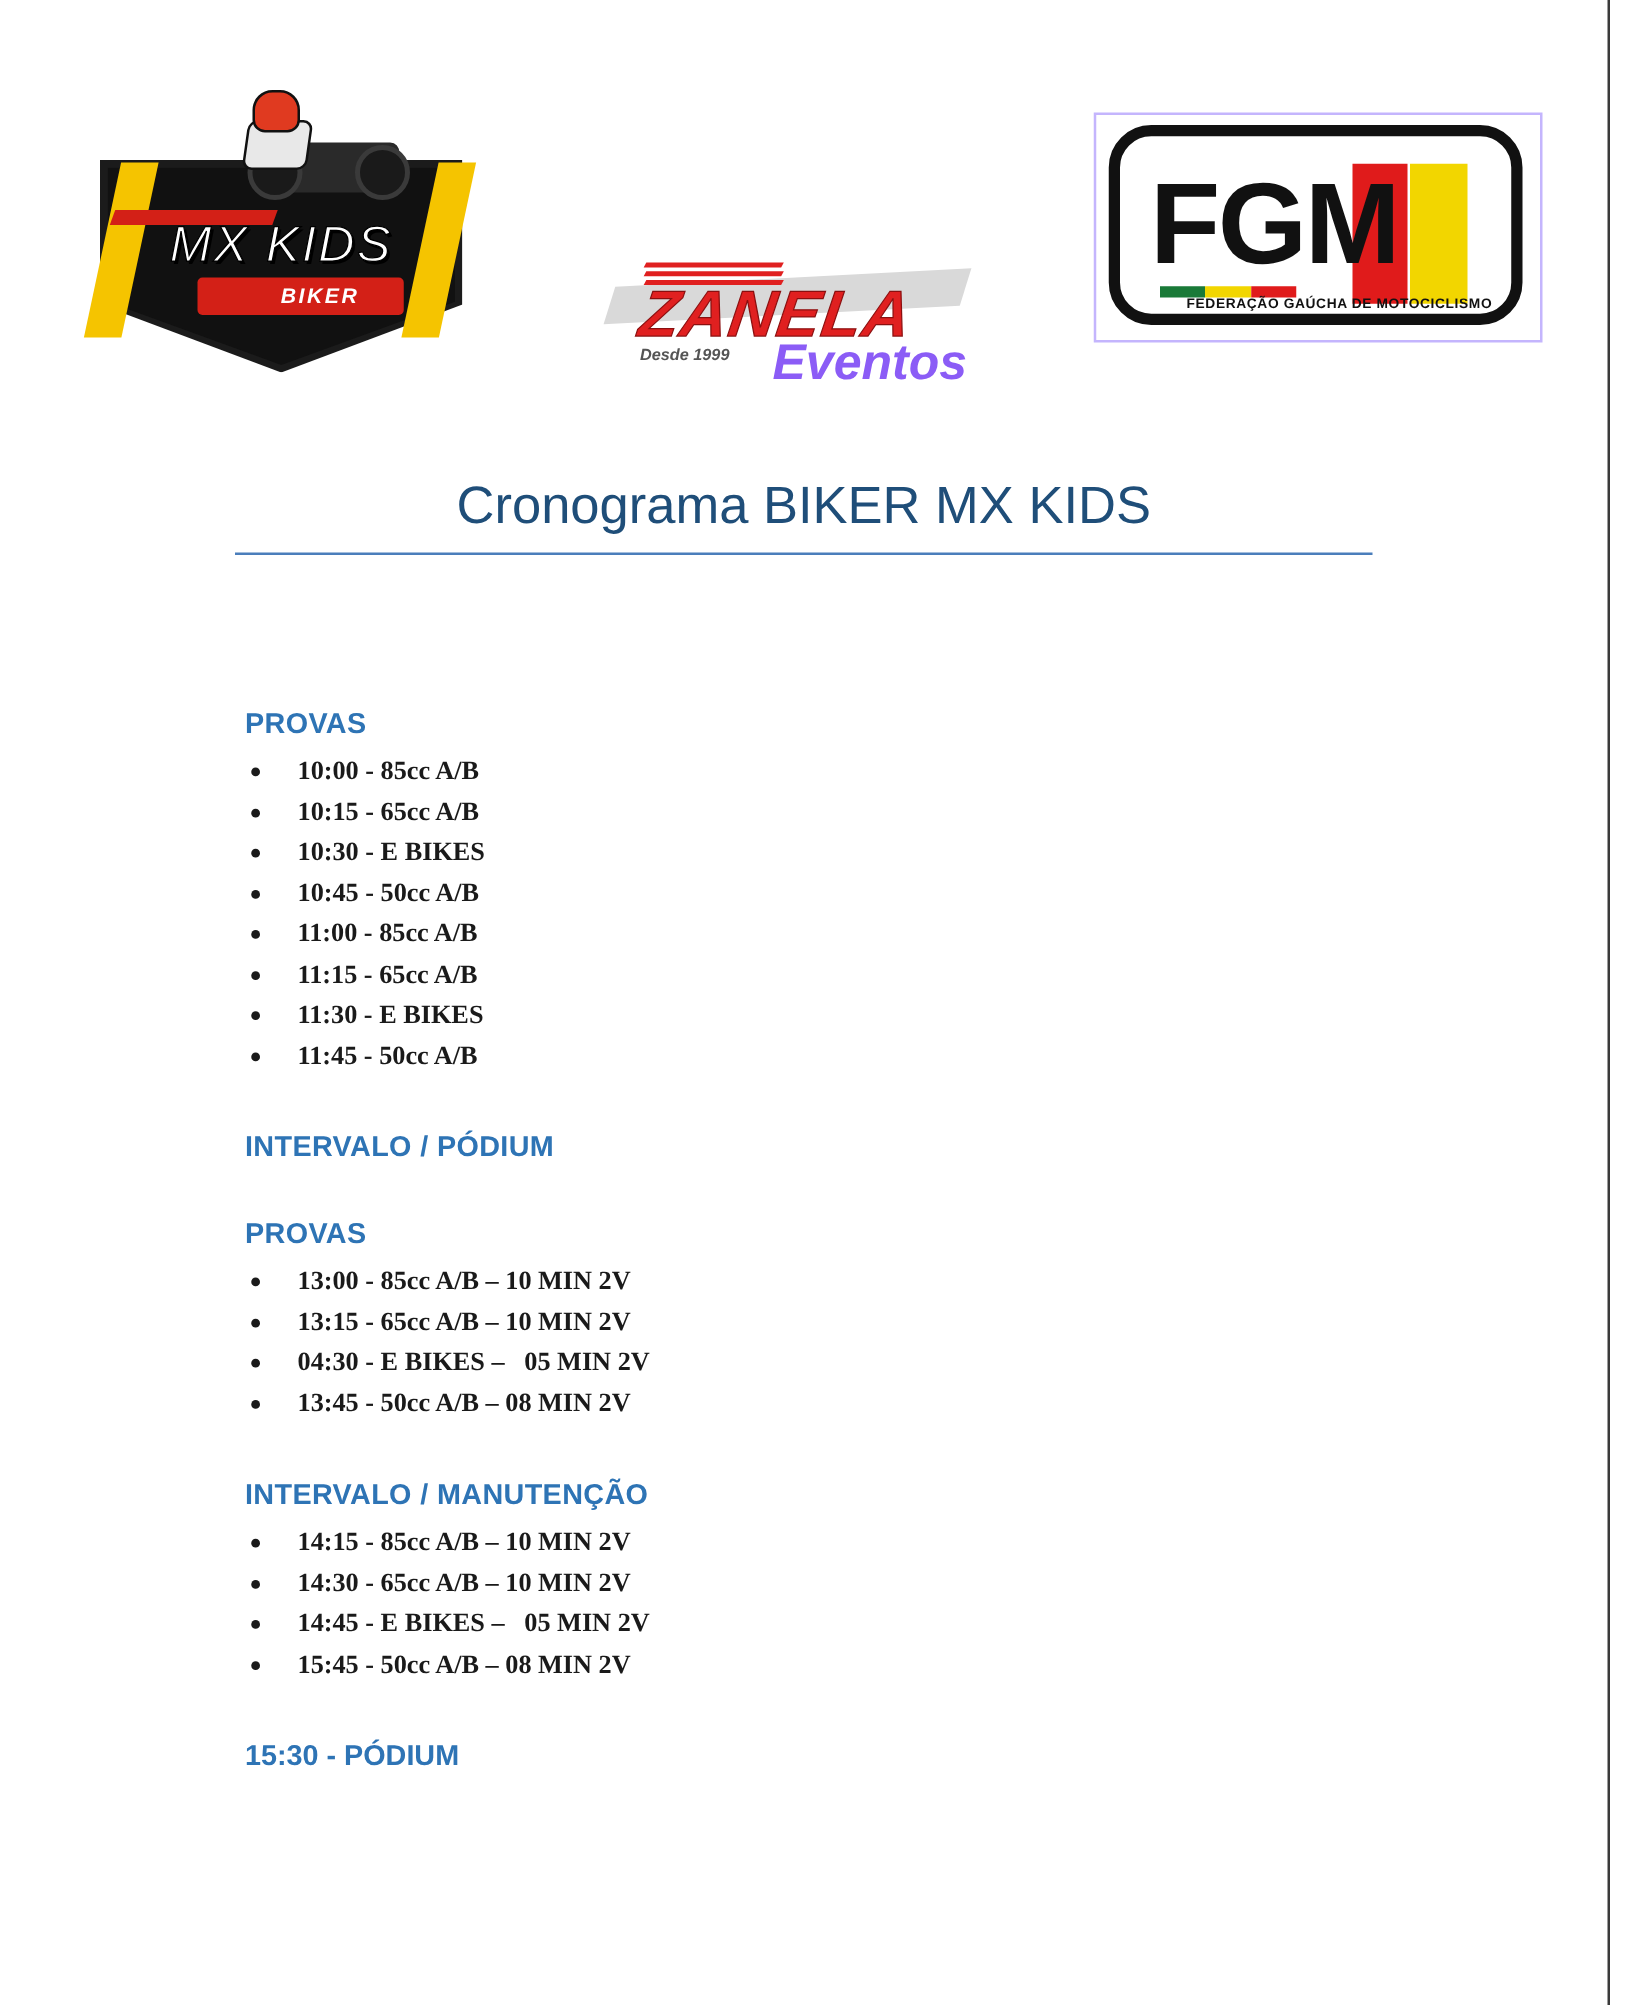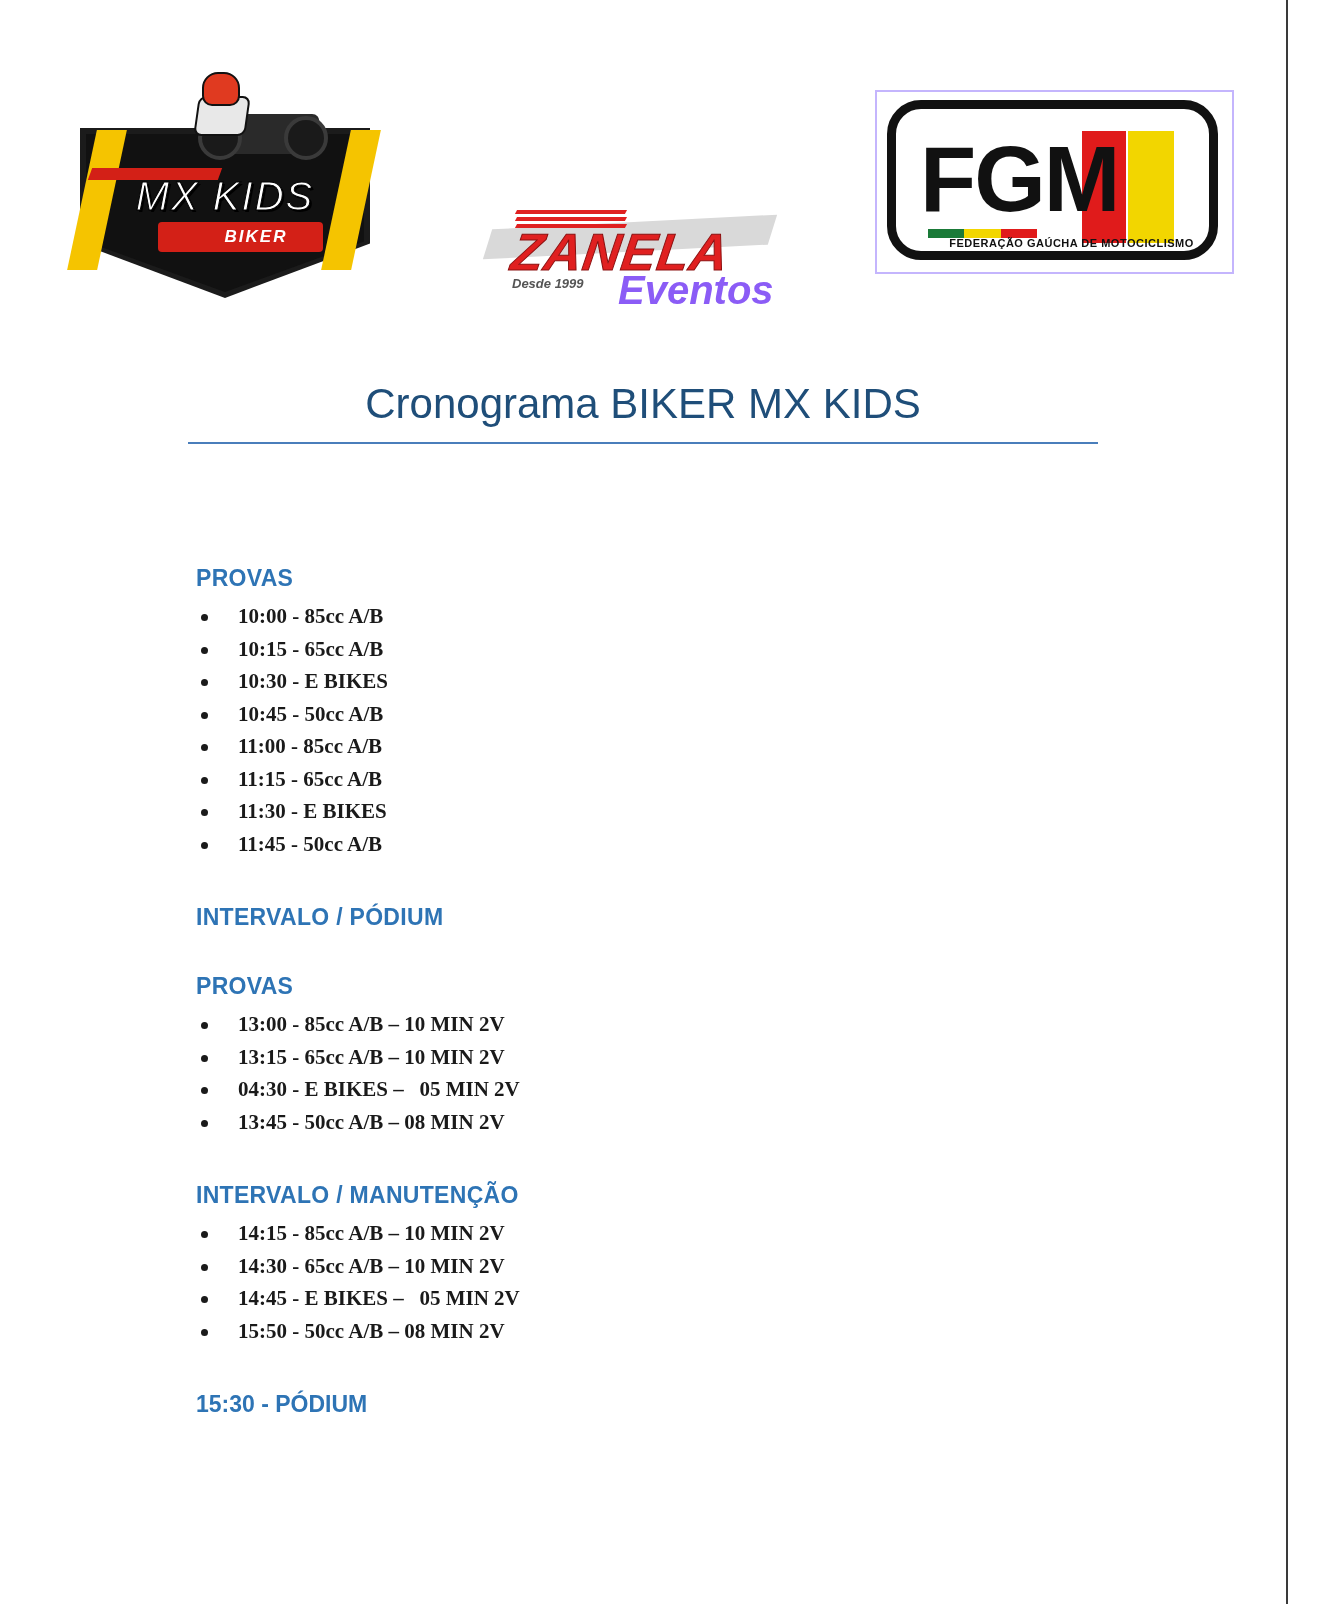--- a/index.html
+++ b/index.html
@@ -482,21 +482,21 @@
     </div>
 
     <div class="sec-gap"></div>
 
     <div>
       <div class="sec-head">INTERVALO / MANUTENÇÃO</div>
       <ul class="items">
         <li>14:15 - 85cc A/B – 10 MIN 2V</li>
         <li>14:30 - 65cc A/B – 10 MIN 2V</li>
         <li>14:45 - E BIKES –   05 MIN 2V</li>
-        <li>15:50 - 50cc A/B – 08 MIN 2V</li>
+        <li>15:45 - 50cc A/B – 08 MIN 2V</li>
       </ul>
     </div>
 
     <div class="sec-gap"></div>
 
     <div class="podium">15:30 - PÓDIUM</div>
 
   </div>
 
 </div>

